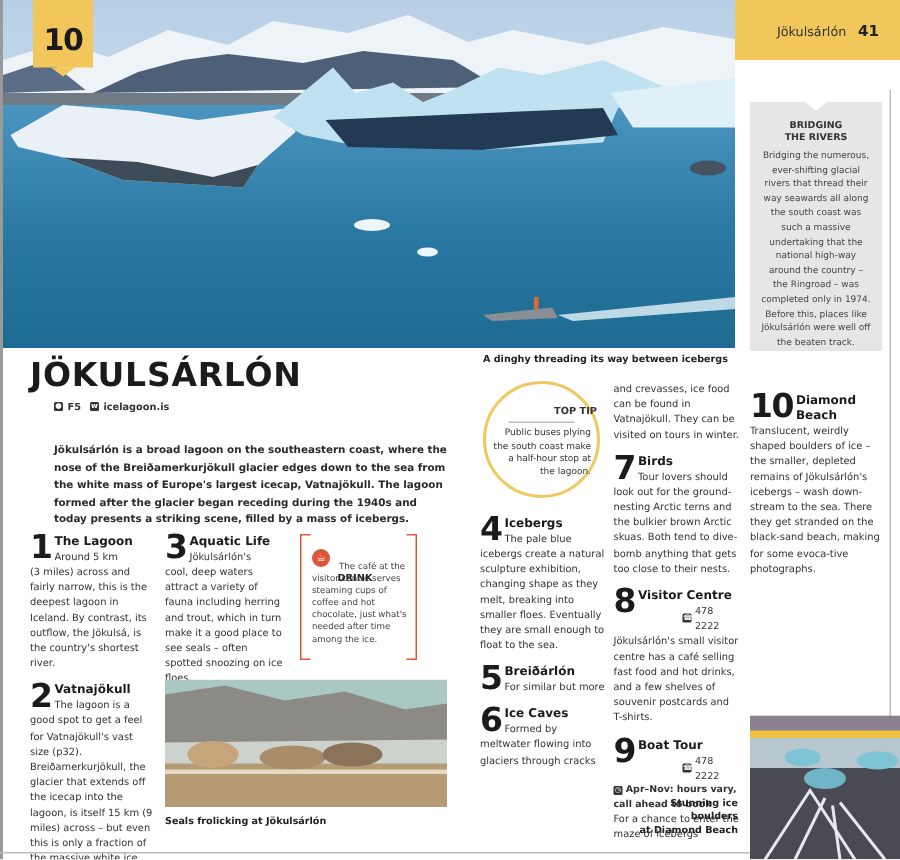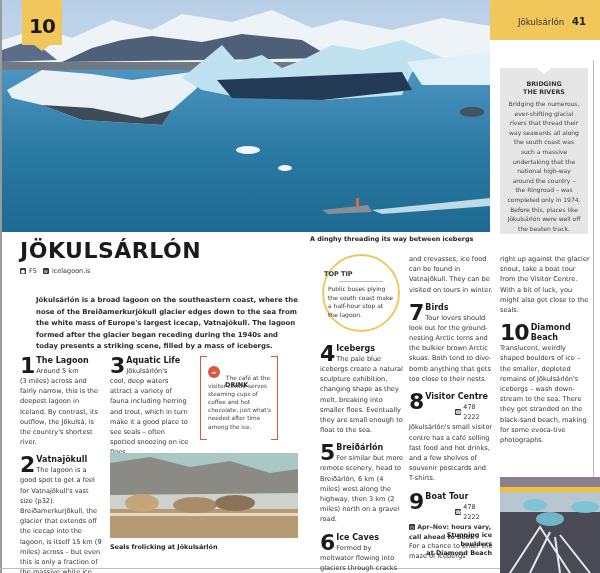--- a/index.html
+++ b/index.html
@@ -18,28 +18,28 @@
   .running-head { position: absolute; left: 490px; top: 0; width: 110px; height: 40px; background: #f1c75c; }
   .rh-title { position: absolute; left: 28px; top: 17px; font-size: 8.5px; color: #333; }
   .rh-page { position: absolute; left: 82px; top: 16px; font-size: 10px; font-weight: bold; color: #222; }
 
   .sidebar-box { position: absolute; left: 500px; top: 68px; width: 88px; height: 166px; background: #e6e6e6; text-align: center; }
   .sidebar-box::before { content: ""; position: absolute; left: 37px; top: 0; border-left: 7px solid transparent; border-right: 7px solid transparent; border-top: 6px solid #ffffff; }
   .sb-title { margin-top: 12px; font-family: "DejaVu Sans", sans-serif; font-weight: bold; font-size: 6.3px; line-height: 8px; color: #333; padding: 0 6px; }
   .sb-body { margin-top: 3px; font-size: 6px; line-height: 9.6px; color: #444; padding: 0 7px; }
 
   .caption { position: absolute; font-size: 6.4px; font-weight: bold; color: #222; }
-  .cap-hero { left: 310px; top: 235px; }
+  .cap-hero { left: 322px; top: 235px; }
 
   .title { position: absolute; left: 20px; top: 238px; font-family: "DejaVu Sans", sans-serif; font-weight: bold; font-size: 22px; letter-spacing: 0.5px; color: #1b1b1b; }
-  .meta { position: absolute; left: 20px; top: 267px; font-size: 6.5px; color: #333; display: flex; align-items: center; gap: 3px; }
+  .meta { position: absolute; left: 36px; top: 267px; font-size: 6.5px; color: #333; display: flex; align-items: center; gap: 3px; font-weight: bold; }
   .ico-sq { display: inline-block; width: 6px; height: 6px; background: #333; border-radius: 1px; color: #fff; font-size: 5px; line-height: 6px; text-align: center; }
   .intro { position: absolute; left: 20px; top: 279px; width: 262px; font-family: "DejaVu Sans", sans-serif; font-weight: bold; font-size: 6.9px; line-height: 11.6px; color: #2a2a2a; }
 
-  .tip-circle { position: absolute; left: 322px; top: 254px; width: 74px; height: 74px; border: 2px solid #efc95e; border-radius: 50%; text-align: left; background: #fff; }
+  .tip-circle { position: absolute; left: 322px; top: 254px; width: 74px; height: 74px; border: 2px solid #efc95e; border-radius: 50%; text-align: right; background: #fff; }
   .tip-title { margin-top: 14px; font-size: 6.5px; font-weight: bold; color: #333; }
   .tip-line { width: 44px; height: 1px; background: #bbb; margin: 3px auto 3px; }
   .tip-body { font-size: 6px; line-height: 8.6px; color: #333; padding: 0 4px; }
 
   .col { position: absolute; font-size: 6.6px; line-height: 10.2px; color: #333; }
   .entry-head { display: flex; align-items: flex-start; }
   .num { font-weight: bold; font-size: 22px; line-height: 19px; color: #1b1b1b; margin-right: 2px; font-family: "DejaVu Sans", sans-serif; letter-spacing: -1px; }
   .entry-title { font-weight: bold; font-size: 8px; line-height: 10px; color: #1b1b1b; }
   .entry-lead { font-size: 6.6px; line-height: 10px; }
   .phone-line { font-size: 6.4px; color: #333; display: flex; align-items: center; gap: 2px; margin-left: 30px; }
@@ -206,21 +206,20 @@
   </div>
   <div class="gap"></div>
   <div>
     <div class="entry-head">
       <span class="num">5</span>
       <div>
         <div class="entry-title">Breiðárlón</div>
         <div class="entry-lead">For similar but more</div>
       </div>
     </div>
-    <div>remote scenery, head to Breiðárlón, 6 km (4 miles) west along the highway, then 3 km (2 miles) north on a gravel road.</div>
   </div>
   <div class="gap"></div>
   <div>
     <div class="entry-head">
       <span class="num">6</span>
       <div>
         <div class="entry-title">Ice Caves</div>
         <div class="entry-lead">Formed by</div>
       </div>
     </div>
@@ -274,21 +273,20 @@
     <div>For a chance to enter the maze of icebergs</div>
   </div>
 </div>
 
 <div class="caption cap-beach">
   <div>Stunning ice boulders</div>
   <div>at Diamond Beach</div>
 </div>
 
 <div class="col" style="left:500px; top:254px; width:90px;">
-  <div>right up against the glacier snout, take a boat tour from the Visitor Centre. With a bit of luck, you might also get close to the seals.</div>
   <div class="gap"></div>
   <div>
     <div class="entry-head">
       <span class="num">10</span>
       <div class="entry-title">
         <div>Diamond</div>
         <div>Beach</div>
       </div>
     </div>
     <div>Translucent, weirdly shaped boulders of ice – the smaller, depleted remains of Jökulsárlón's icebergs – wash down-stream to the sea. There they get stranded on the black-sand beach, making for some evoca-tive photographs.</div>

